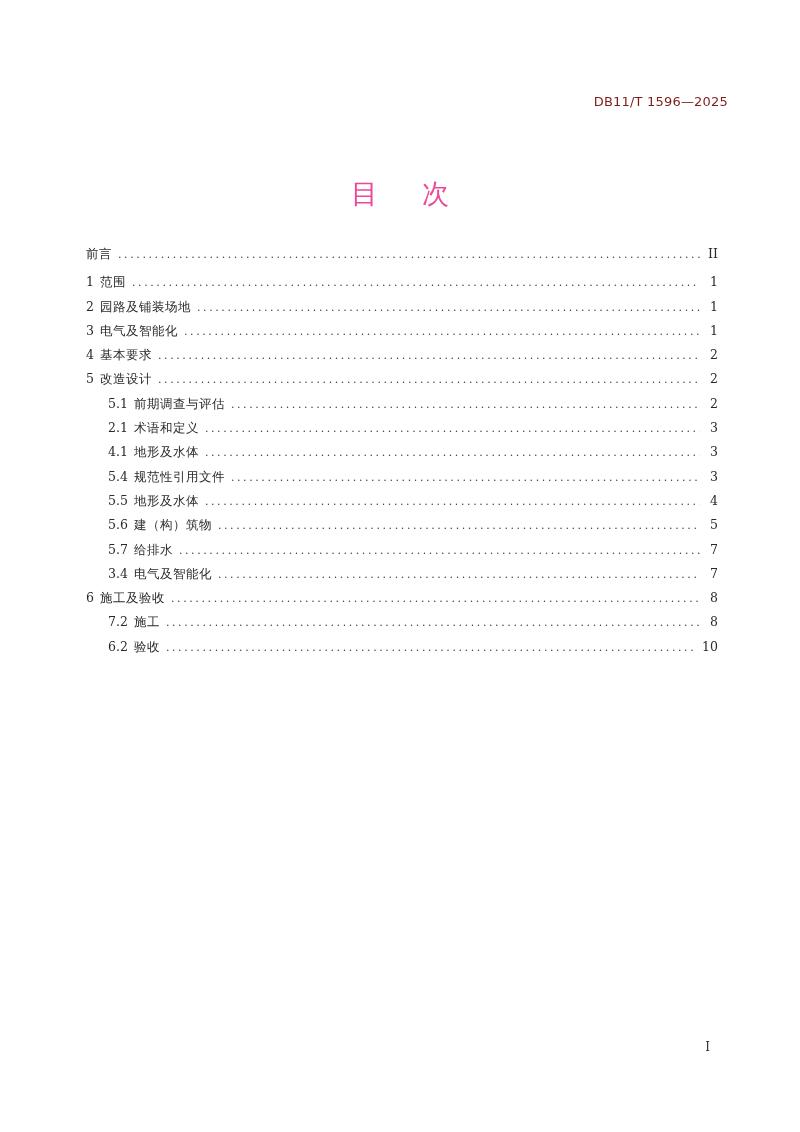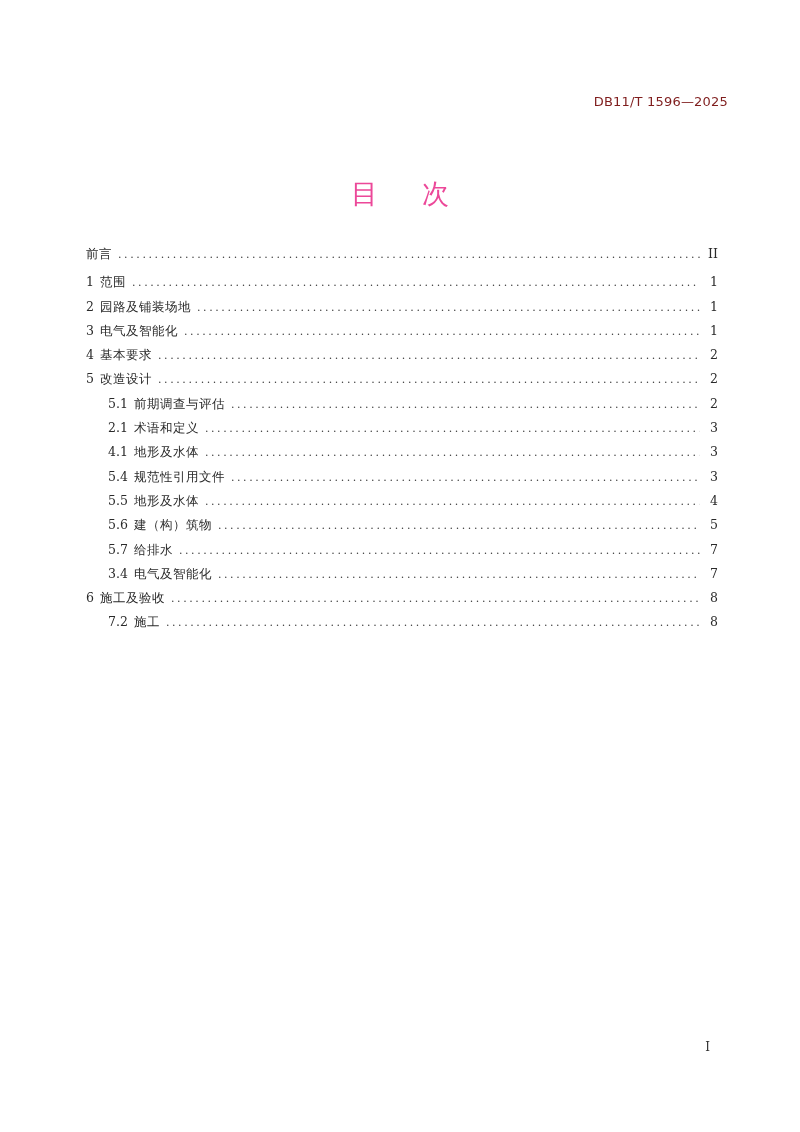--- a/index.html
+++ b/index.html
@@ -180,15 +180,21 @@
     <span class="label">施工及验收</span>
     <span class="leader"></span>
     <span class="page">8</span>
   </li>
   <li class="toc-item level-2">
     <span class="num">7.2</span>
     <span class="label">施工</span>
     <span class="leader"></span>
     <span class="page">8</span>
   </li>
+  <li class="toc-item level-2">
+    <span class="num">6.2</span>
+    <span class="label">验收</span>
+    <span class="leader"></span>
+    <span class="page">10</span>
+  </li>
 </ul>
 
 <div class="page-footer">I</div>
 
 </body></html>

